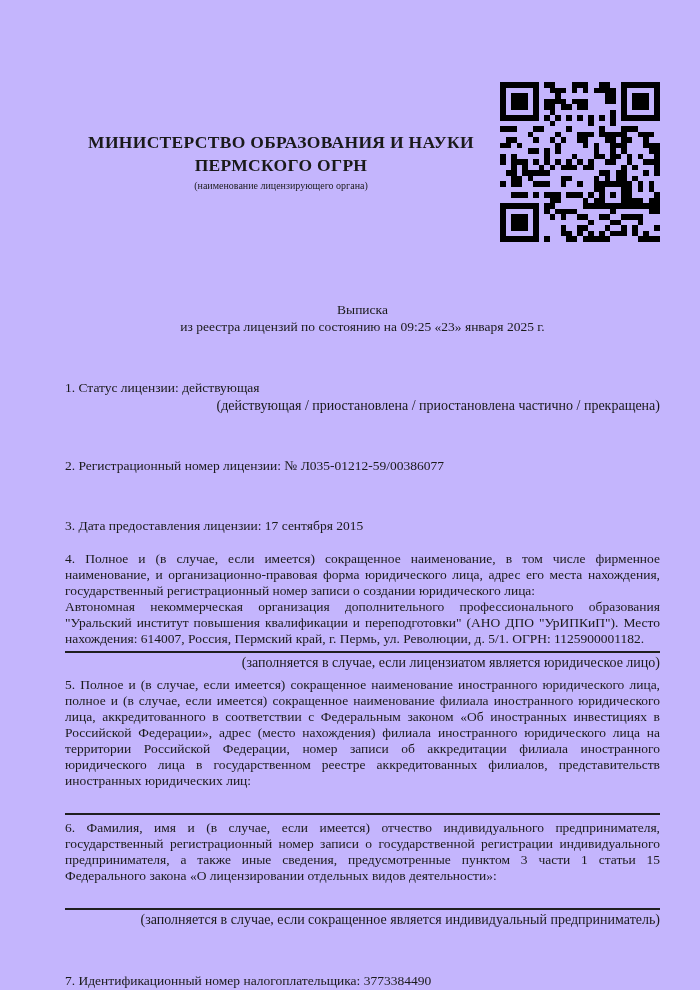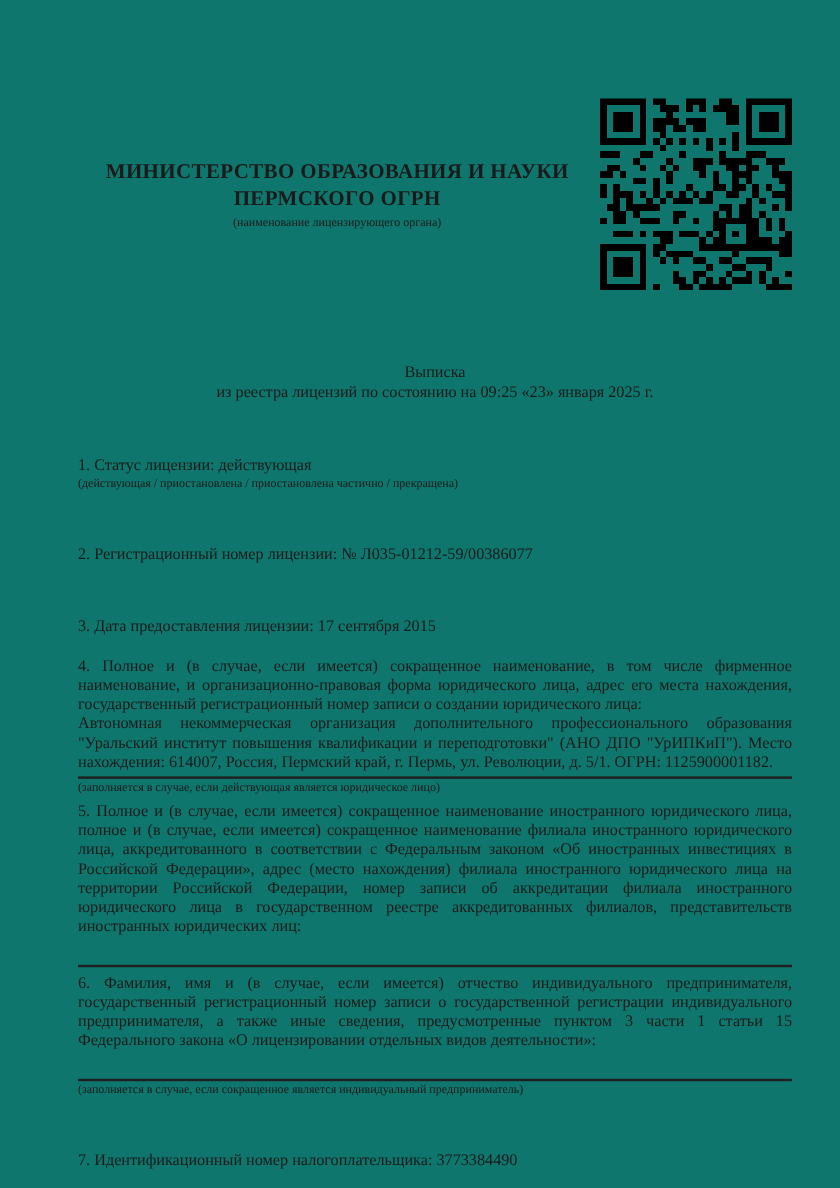--- a/index.html
+++ b/index.html
@@ -1,20 +1,20 @@
 <!DOCTYPE html>
 <html><head>
 <meta charset="utf-8">
 <style>
   html, body { margin: 0; padding: 0; background: #ffffff; }
   .page {
     position: relative;
     width: 700px;
     height: 990px;
-    background: #0f766e;
+    background: #c4b5fd;
     color: #1a1a1a;
     font-family: "Liberation Serif", serif;
     font-size: 13.5px;
     overflow: hidden;
   }
   .content {
     position: absolute;
     left: 65px;
     top: 0;
     width: 595px;
@@ -40,22 +40,22 @@
     right: 0;
     width: 160px;
     height: 160px;
     shape-rendering: crispEdges;
   }
   .doc-title { text-align: center; margin-top: 56px; line-height: 1.28; font-family: Liberation Serif, serif; }
   .item { margin-top: 17px; }
   .item-line { line-height: 16px; margin-top: 44px; }
   .justify { text-align: justify; line-height: 16px; }
   .item-caption {
-    text-align: left;
-    font-size: 10px;
+    text-align: right;
+    font-size: 14px;
     margin-top: 2px;
     line-height: 1.2;
   }
   .rule { border-top: 2px solid #1f1f1f; margin-top: 4px; height: 0; }
   .rule.gap { margin-top: 24px; }
   .caption-pad { margin-top: 5px; }
   .page-number { text-align: center; margin-top: 18px; }
 </style>
 </head>
 <body>
@@ -472,21 +472,21 @@
     </div>
 
     <div class="item">
       <div class="item-line">3. Дата предоставления лицензии: 17 сентября 2015</div>
     </div>
 
     <div class="item">
       <div class="justify">4. Полное и (в случае, если имеется) сокращенное наименование, в том числе фирменное наименование, и организационно-правовая форма юридического лица, адрес его места нахождения, государственный регистрационный номер записи о создании юридического лица:</div>
       <div class="justify">Автономная некоммерческая организация дополнительного профессионального образования "Уральский институт повышения квалификации и переподготовки" (АНО ДПО "УрИПКиП"). Место нахождения: 614007, Россия, Пермский край, г. Пермь, ул. Революции, д. 5/1. ОГРН: 1125900001182.</div>
       <div class="rule"></div>
-      <div class="item-caption">(заполняется в случае, если действующая является юридическое лицо)</div>
+      <div class="item-caption">(заполняется в случае, если лицензиатом является юридическое лицо)</div>
     </div>
 
     <div class="item caption-pad">
       <div class="justify">5. Полное и (в случае, если имеется) сокращенное наименование иностранного юридического лица, полное и (в случае, если имеется) сокращенное наименование филиала иностранного юридического лица, аккредитованного в соответствии с Федеральным законом «Об иностранных инвестициях в Российской Федерации», адрес (место нахождения) филиала иностранного юридического лица на территории Российской Федерации, номер записи об аккредитации филиала иностранного юридического лица в государственном реестре аккредитованных филиалов, представительств иностранных юридических лиц:</div>
       <div class="rule gap"></div>
     </div>
 
     <div class="item caption-pad">
       <div class="justify">6. Фамилия, имя и (в случае, если имеется) отчество индивидуального предпринимателя, государственный регистрационный номер записи о государственной регистрации индивидуального предпринимателя, а также иные сведения, предусмотренные пунктом 3 части 1 статьи 15 Федерального закона «О лицензировании отдельных видов деятельности»:</div>
       <div class="rule gap"></div>

